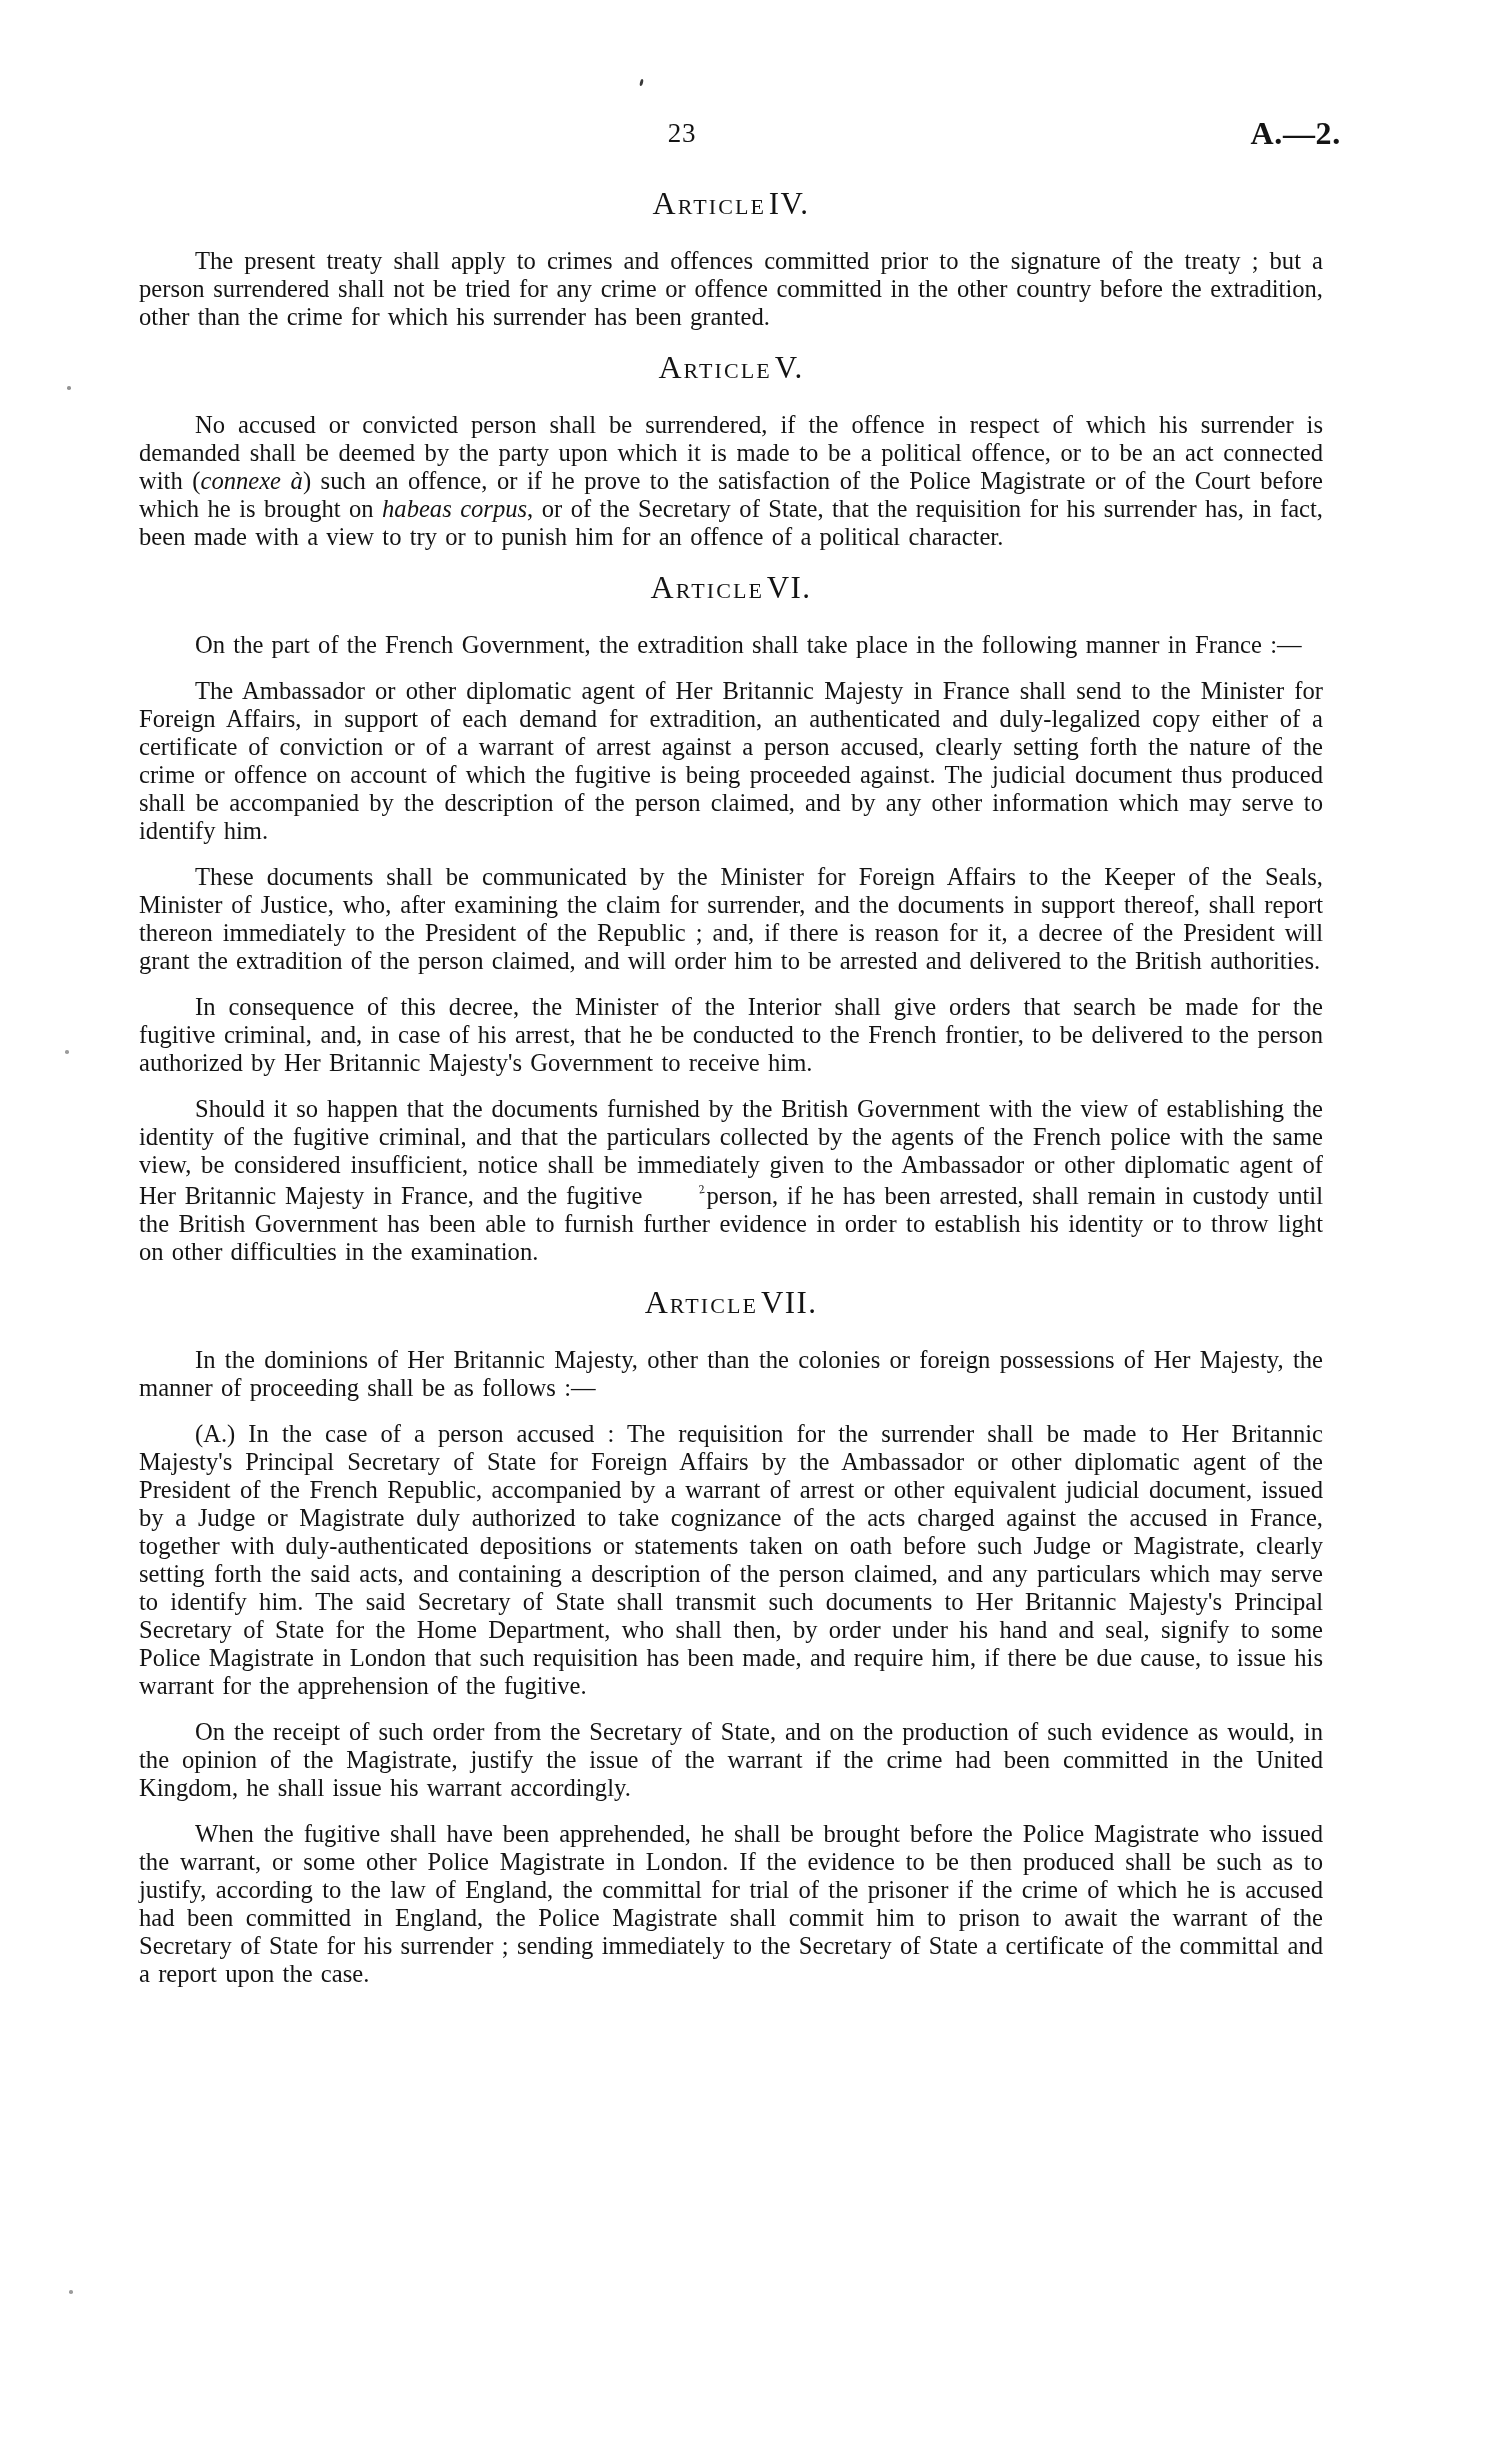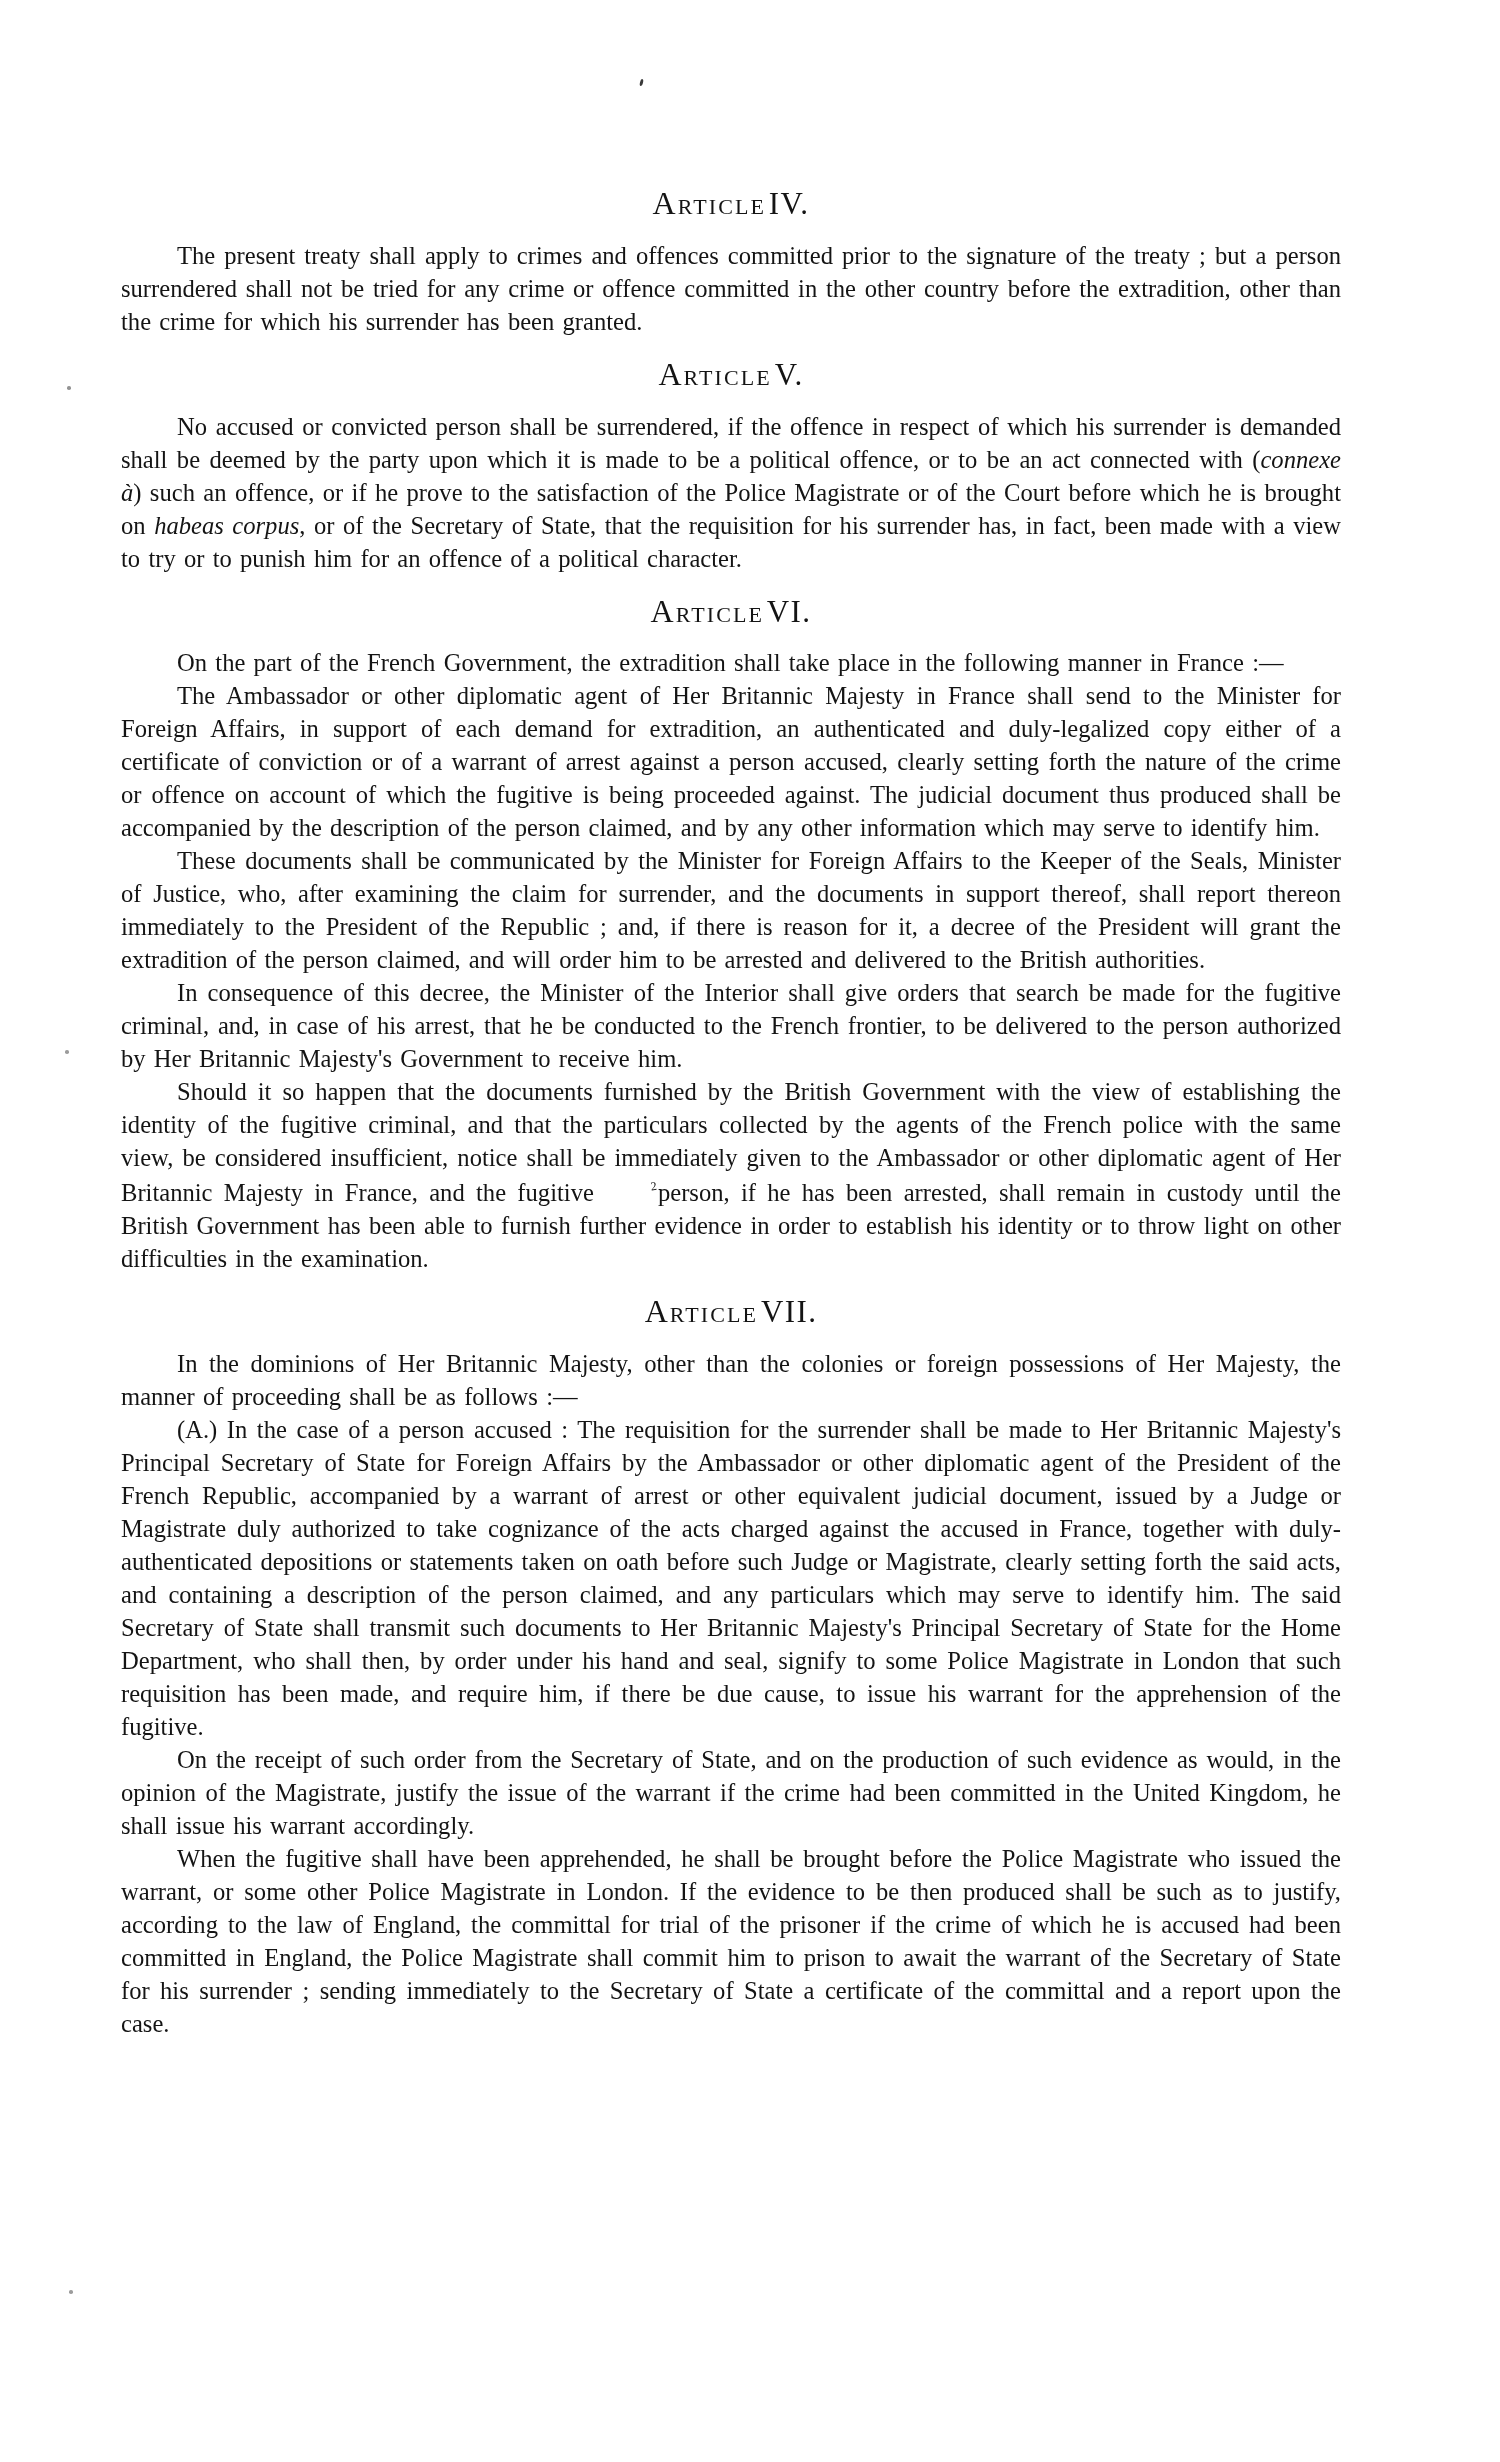--- a/index.html
+++ b/index.html
@@ -49,23 +49,23 @@
   .article-word {
     font-variant: small-caps;
     font-size: 32px;
     letter-spacing: 2.1px;
   }
   .article-numeral {
     font-size: 31px;
     letter-spacing: 1.4px;
   }
   p.body-par {
-    margin: 0;
+    margin: 18px;
     font-size: 24.6px;
-    line-height: 33px;
+    line-height: 28px;
     text-align: justify;
     text-indent: 56px;
     word-spacing: 2.1px;
     hyphens: none;
   }
   .italic { font-style: italic; }
   .press-figure {
     display: inline-block;
     font-size: 12px;
     vertical-align: 7px;
@@ -86,20 +86,24 @@
 </head>
 <body>
 
 <div class="page">
 
   <div class="ink-speck speck-1"></div>
   <div class="ink-speck speck-2"></div>
   <div class="ink-speck speck-3"></div>
   <div class="ink-speck speck-4"></div>
 
+  <div class="header-row">
+    <div class="page-number">23</div>
+    <div class="doc-ref">A.—2.</div>
+  </div>
 
   <div class="content">
 
     <div class="article-heading">
       <span class="article-word">Article</span>
       <span class="article-numeral">IV.</span>
     </div>
     <p class="body-par">The present treaty shall apply to crimes and offences committed prior to the signature of the treaty ; but a person surrendered shall not be tried for any crime or offence committed in the other country before the extradition, other than the crime for which his surrender has been granted.</p>
 
     <div class="article-heading">

